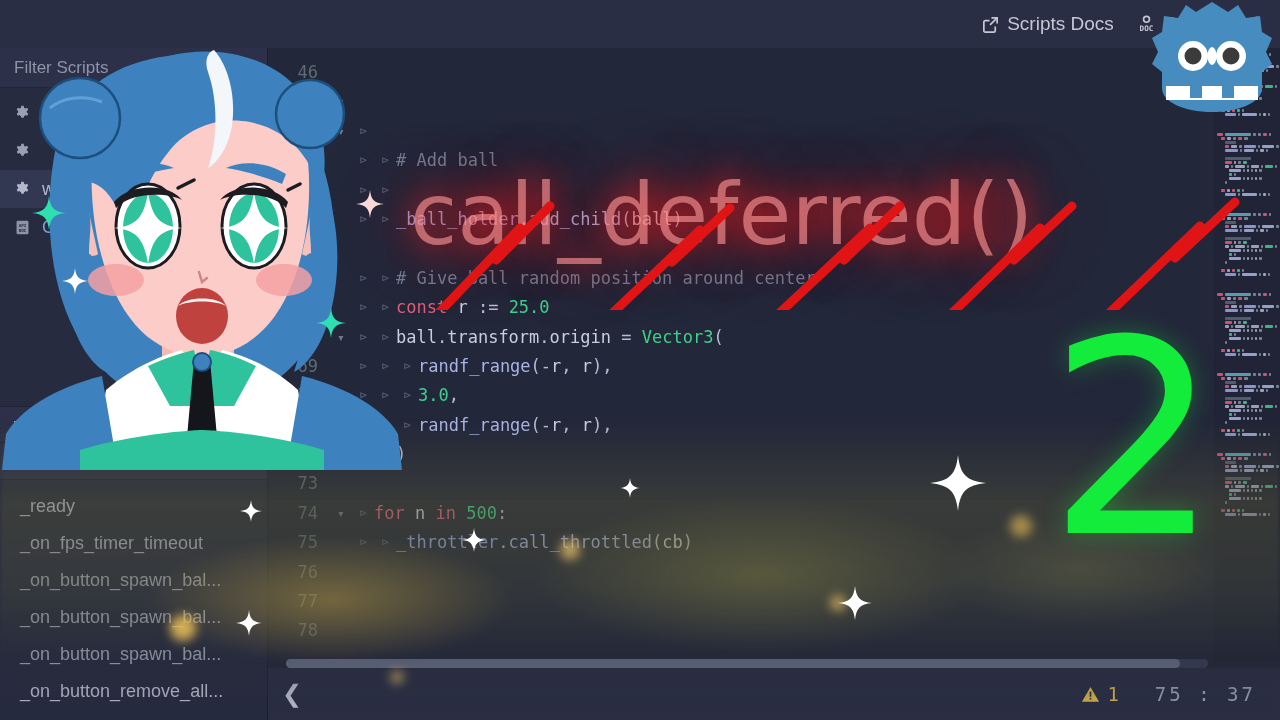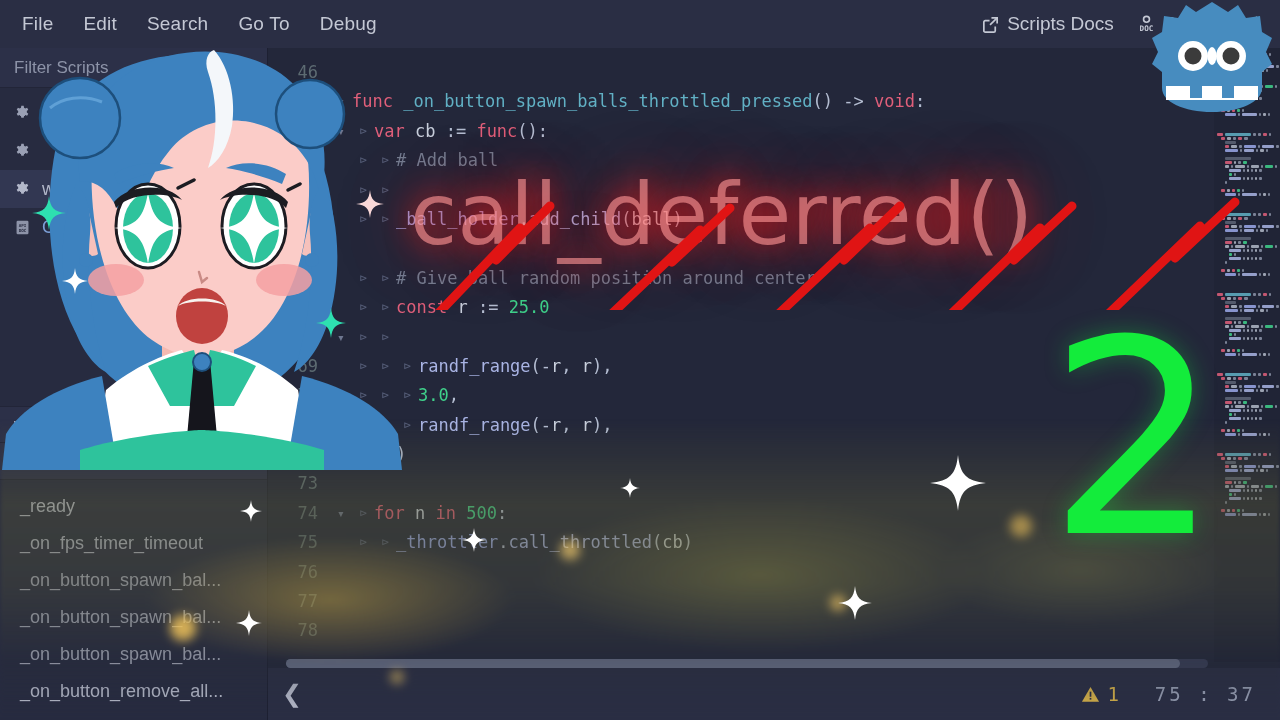--- a/index.html
+++ b/index.html
@@ -211,27 +211,20 @@
 
   
   .godot { position: absolute; right: 6px; top: 0px; width: 124px; height: 116px; z-index: 70; }
 </style>
 </head>
 <body>
 
 <div id="root">
 
   <div class="menubar">
-    <div class="menu-left">
-      <div class="menu-item">File</div>
-      <div class="menu-item">Edit</div>
-      <div class="menu-item">Search</div>
-      <div class="menu-item">Go To</div>
-      <div class="menu-item">Debug</div>
-    </div>
     <div class="menu-right">
       <div class="menu-right-item">
         <span class="ic">
           <svg width="19" height="19" viewBox="0 0 20 20" fill="none" stroke="#c4c8d4" stroke-width="1.8">
             <path d="M11 3h6v6"></path>
               <path d="M17 3l-7.5 7.5"></path>
             <path d="M15 12v4.5a1.5 1.5 0 0 1-1.5 1.5H4.5A1.5 1.5 0 0 1 3 16.5V7.5A1.5 1.5 0 0 1 4.5 6H9"></path>
           </svg>
         </span>
         <span>Scripts Docs</span>
@@ -318,29 +311,29 @@
       <div class="member-row">_on_button_spawn_bal...</div>
       <div class="member-row">_on_button_spawn_bal...</div>
       <div class="member-row">_on_button_spawn_bal...</div>
       <div class="member-row">_on_button_remove_all...</div>
     </div>
   </div>
 
   <div class="editor">
     <div class="codearea" id="codearea">
         <div class="cline"><div class="gutter">46</div><div class="fold"></div><div class="code"></div></div>
-        <div class="cline"><div class="gutter">60<span class="bmk">↵</span></div><div class="fold">▾</div><div class="code"><span class="kw">func </span><span class="fn">_on_button_spawn_balls_throttled_pressed</span><span class="op">() </span><span class="op">-&gt; </span><span class="kw">void</span><span class="op">:</span></div></div>
-        <div class="cline"><div class="gutter">61</div><div class="fold">▾</div><div class="ind">⊳</div><div class="code"><span class="kw">var </span><span class="id">cb </span><span class="op">:= </span><span class="kw">func</span><span class="op">():</span></div></div>
+        <div class="cline"><div class="gutter">60<span class="bmk">↵</span></div><div class="fold">▾</div></div>
+        <div class="cline"><div class="gutter">61</div><div class="fold">▾</div><div class="ind">⊳</div></div>
         <div class="cline"><div class="gutter">62</div><div class="fold"></div><div class="ind">⊳</div><div class="ind">⊳</div><div class="code"><span class="cmt"># Add ball</span></div></div>
         <div class="cline"><div class="gutter">63</div><div class="fold"></div><div class="ind">⊳</div><div class="ind">⊳</div></div>
         <div class="cline"><div class="gutter">64</div><div class="fold"></div><div class="ind">⊳</div><div class="ind">⊳</div><div class="code"><span class="var2">_ball_holder</span><span class="op">.</span><span class="mem">add_child</span><span class="op">(</span><span class="id">ball</span><span class="op">)</span></div></div>
         <div class="cline"><div class="gutter">65</div><div class="fold"></div><div class="code"></div></div>
         <div class="cline"><div class="gutter">66</div><div class="fold"></div><div class="ind">⊳</div><div class="ind">⊳</div><div class="code"><span class="cmt"># Give ball random position around center</span></div></div>
         <div class="cline"><div class="gutter">67</div><div class="fold"></div><div class="ind">⊳</div><div class="ind">⊳</div><div class="code"><span class="kw">const </span><span class="id">r </span><span class="op">:= </span><span class="num">25.0</span></div></div>
-        <div class="cline"><div class="gutter">68</div><div class="fold">▾</div><div class="ind">⊳</div><div class="ind">⊳</div></div>
+        <div class="cline"><div class="gutter">68</div><div class="fold">▾</div><div class="ind">⊳</div><div class="ind">⊳</div><div class="code"><span class="id">ball</span><span class="op">.</span><span class="id">transform</span><span class="op">.</span><span class="id">origin </span><span class="op">= </span><span class="typ">Vector3</span><span class="op">(</span></div></div>
         <div class="cline"><div class="gutter">69</div><div class="fold"></div><div class="ind">⊳</div><div class="ind">⊳</div><div class="ind">⊳</div><div class="code"><span class="mem">randf_range</span><span class="op">(-</span><span class="id">r</span><span class="op">, </span><span class="id">r</span><span class="op">),</span></div></div>
         <div class="cline"><div class="gutter">70</div><div class="fold"></div><div class="ind">⊳</div><div class="ind">⊳</div><div class="ind">⊳</div><div class="code"><span class="num">3.0</span><span class="op">,</span></div></div>
         <div class="cline"><div class="gutter">71</div><div class="fold"></div><div class="ind">⊳</div><div class="ind">⊳</div><div class="ind">⊳</div><div class="code"><span class="mem">randf_range</span><span class="op">(-</span><span class="id">r</span><span class="op">, </span><span class="id">r</span><span class="op">),</span></div></div>
         <div class="cline"><div class="gutter">72</div><div class="fold"></div><div class="ind">⊳</div><div class="ind">⊳</div><div class="code"><span class="op">)</span></div></div>
         <div class="cline"><div class="gutter">73</div><div class="fold"></div><div class="code"></div></div>
         <div class="cline"><div class="gutter">74</div><div class="fold">▾</div><div class="ind">⊳</div><div class="code"><span class="kw">for </span><span class="id">n </span><span class="kw">in </span><span class="num">500</span><span class="op">:</span></div></div>
         <div class="cline"><div class="gutter">75</div><div class="fold"></div><div class="ind">⊳</div><div class="ind">⊳</div><div class="code"><span class="var2">_throttler</span><span class="op">.</span><span class="mem">call_throttled</span><span class="op">(</span><span class="id">cb</span><span class="op">)</span></div></div>
         <div class="cline"><div class="gutter">76</div><div class="fold"></div><div class="code"></div></div>
         <div class="cline"><div class="gutter">77</div><div class="fold"></div><div class="code"></div></div>
         <div class="cline"><div class="gutter">78</div><div class="fold"></div><div class="code"></div></div>

